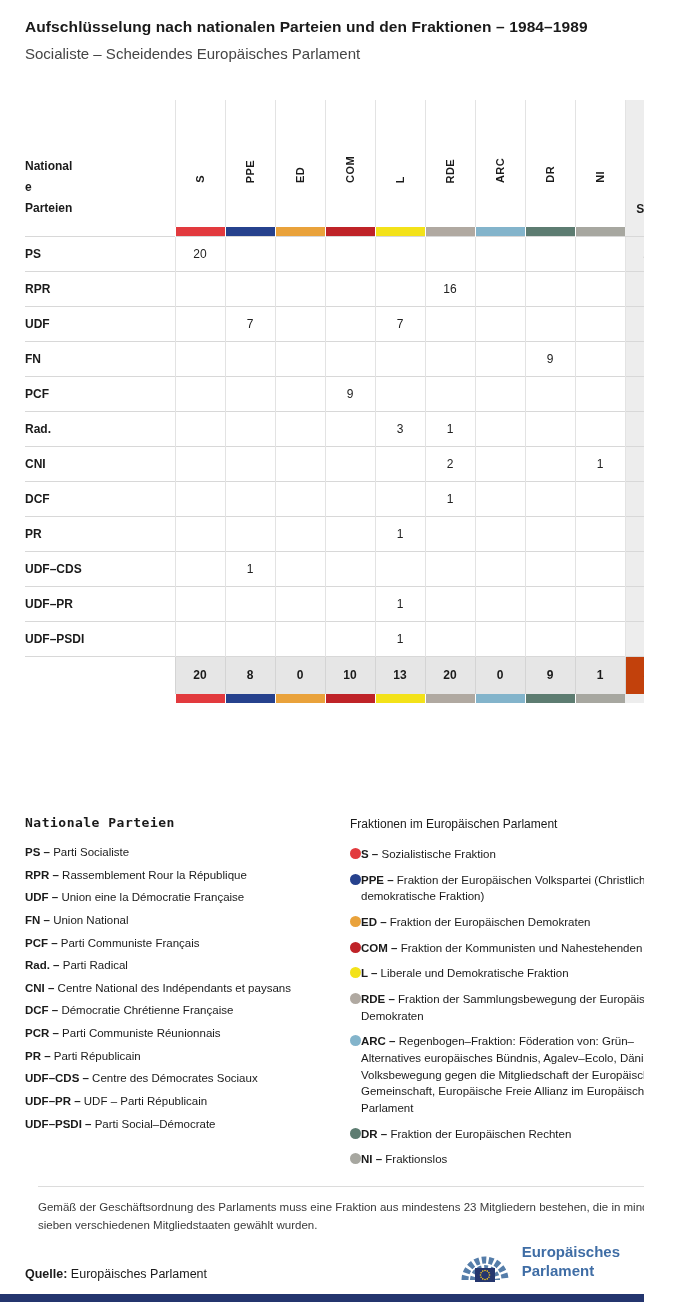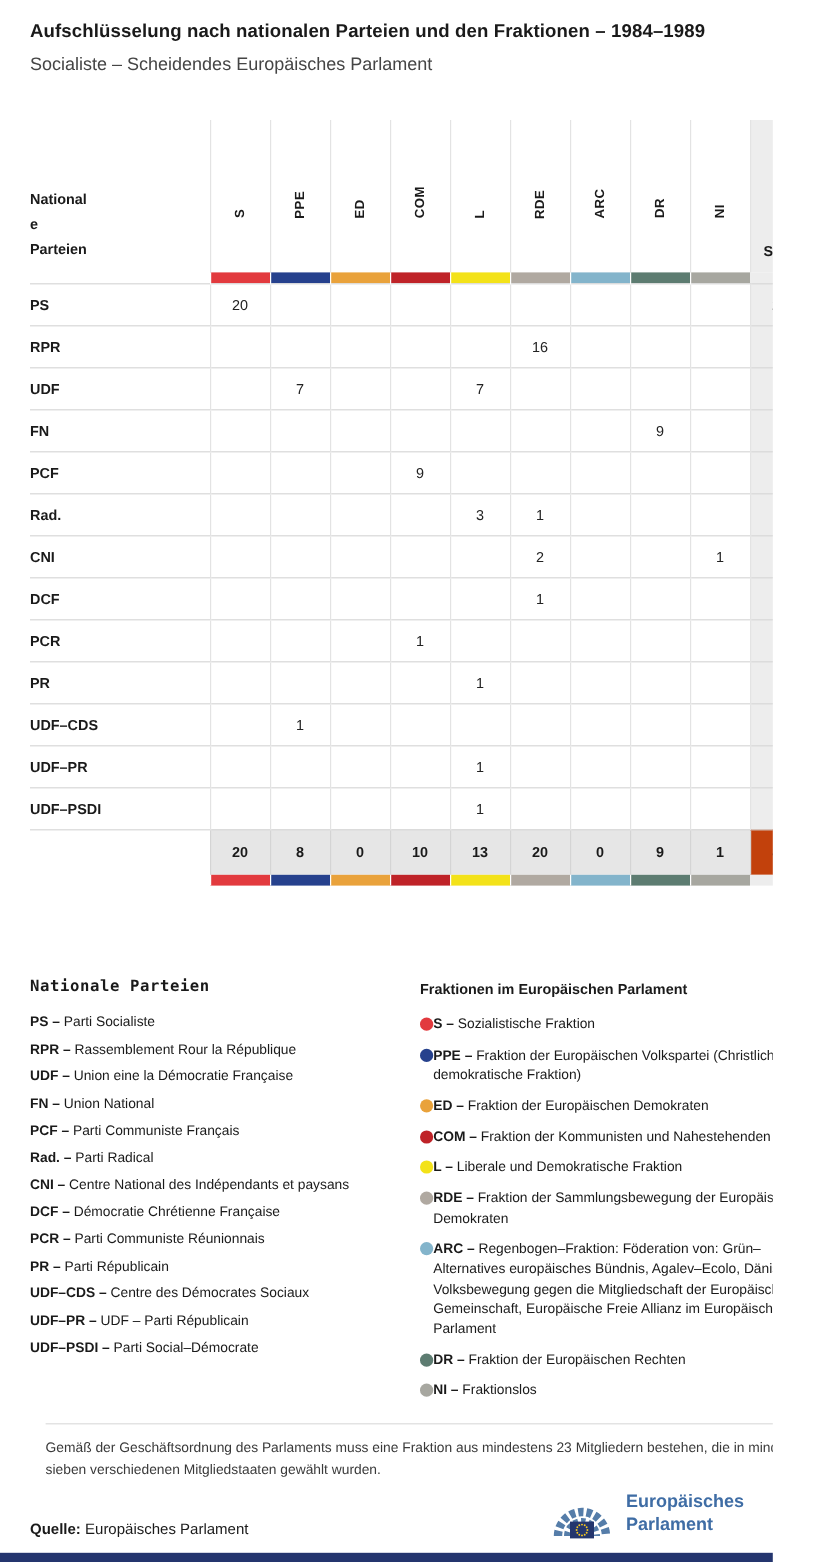--- a/index.html
+++ b/index.html
@@ -31,21 +31,21 @@
   .sitze { text-align:center; font-weight:bold; background:#ededed; border-left:1px solid #e3e3e3; }
   .trow td { height:38px; font-size:12px; font-weight:bold; border-top:1px solid #d8d8d8; }
   .tot { text-align:center; background:#e6e6e6; border-left:1px solid #d4d4d4; }
   .stot { text-align:center; background:#c2410c; border-left:1px solid #d4d4d4; }
 
   
   .legend { position:absolute; left:25px; top:815px; width:650px; display:flex; }
   .leg-left { flex:0 0 325px; width:325px; }
   .leg-right { flex:1; }
   .mono-h { font-family:"DejaVu Sans Mono", monospace; font-size:13px; font-weight:bold; letter-spacing:0.5px; margin:0 0 16px 0; }
-  .sans-h { font-size:12px; font-weight:bold; margin:2px 0 15px 0; }
+  .sans-h { font-size:12px; font-weight:normal; margin:2px 0 15px 0; }
   .p-item { font-size:11.5px; margin-bottom:10px; line-height:1.1; }
   .p-item b { font-weight:bold; }
   .f-item { display:flex; margin-bottom:9px; font-size:11.5px; line-height:1.45; }
   .dot { width:11px; height:11px; border-radius:50%; flex:0 0 11px; margin-top:2px; }
   .f-text b { font-weight:bold; }
 
   
   .footnote { position:absolute; left:38px; top:1186px; width:650px; border-top:1px solid #dcdcdc; padding-top:12px; font-size:11.5px; line-height:1.55; color:#3a3a3a; }
   .source { position:absolute; left:25px; top:1267px; font-size:12.5px; }
   .source b { font-weight:bold; }
@@ -201,33 +201,20 @@
             <td class="sitze">3</td>
           </tr>
           <tr class="drow">
             <td class="party">DCF</td>
             <td class="val"></td>
             <td class="val"></td>
             <td class="val"></td>
             <td class="val"></td>
             <td class="val"></td>
             <td class="val">1</td>
-            <td class="val"></td>
-            <td class="val"></td>
-            <td class="val"></td>
-            <td class="sitze">1</td>
-          </tr>
-          <tr class="drow">
-            <td class="party">PCR</td>
-            <td class="val"></td>
-            <td class="val"></td>
-            <td class="val"></td>
-            <td class="val">1</td>
-            <td class="val"></td>
-            <td class="val"></td>
             <td class="val"></td>
             <td class="val"></td>
             <td class="val"></td>
             <td class="sitze">1</td>
           </tr>
           <tr class="drow">
             <td class="party">PR</td>
             <td class="val"></td>
             <td class="val"></td>
             <td class="val"></td>

